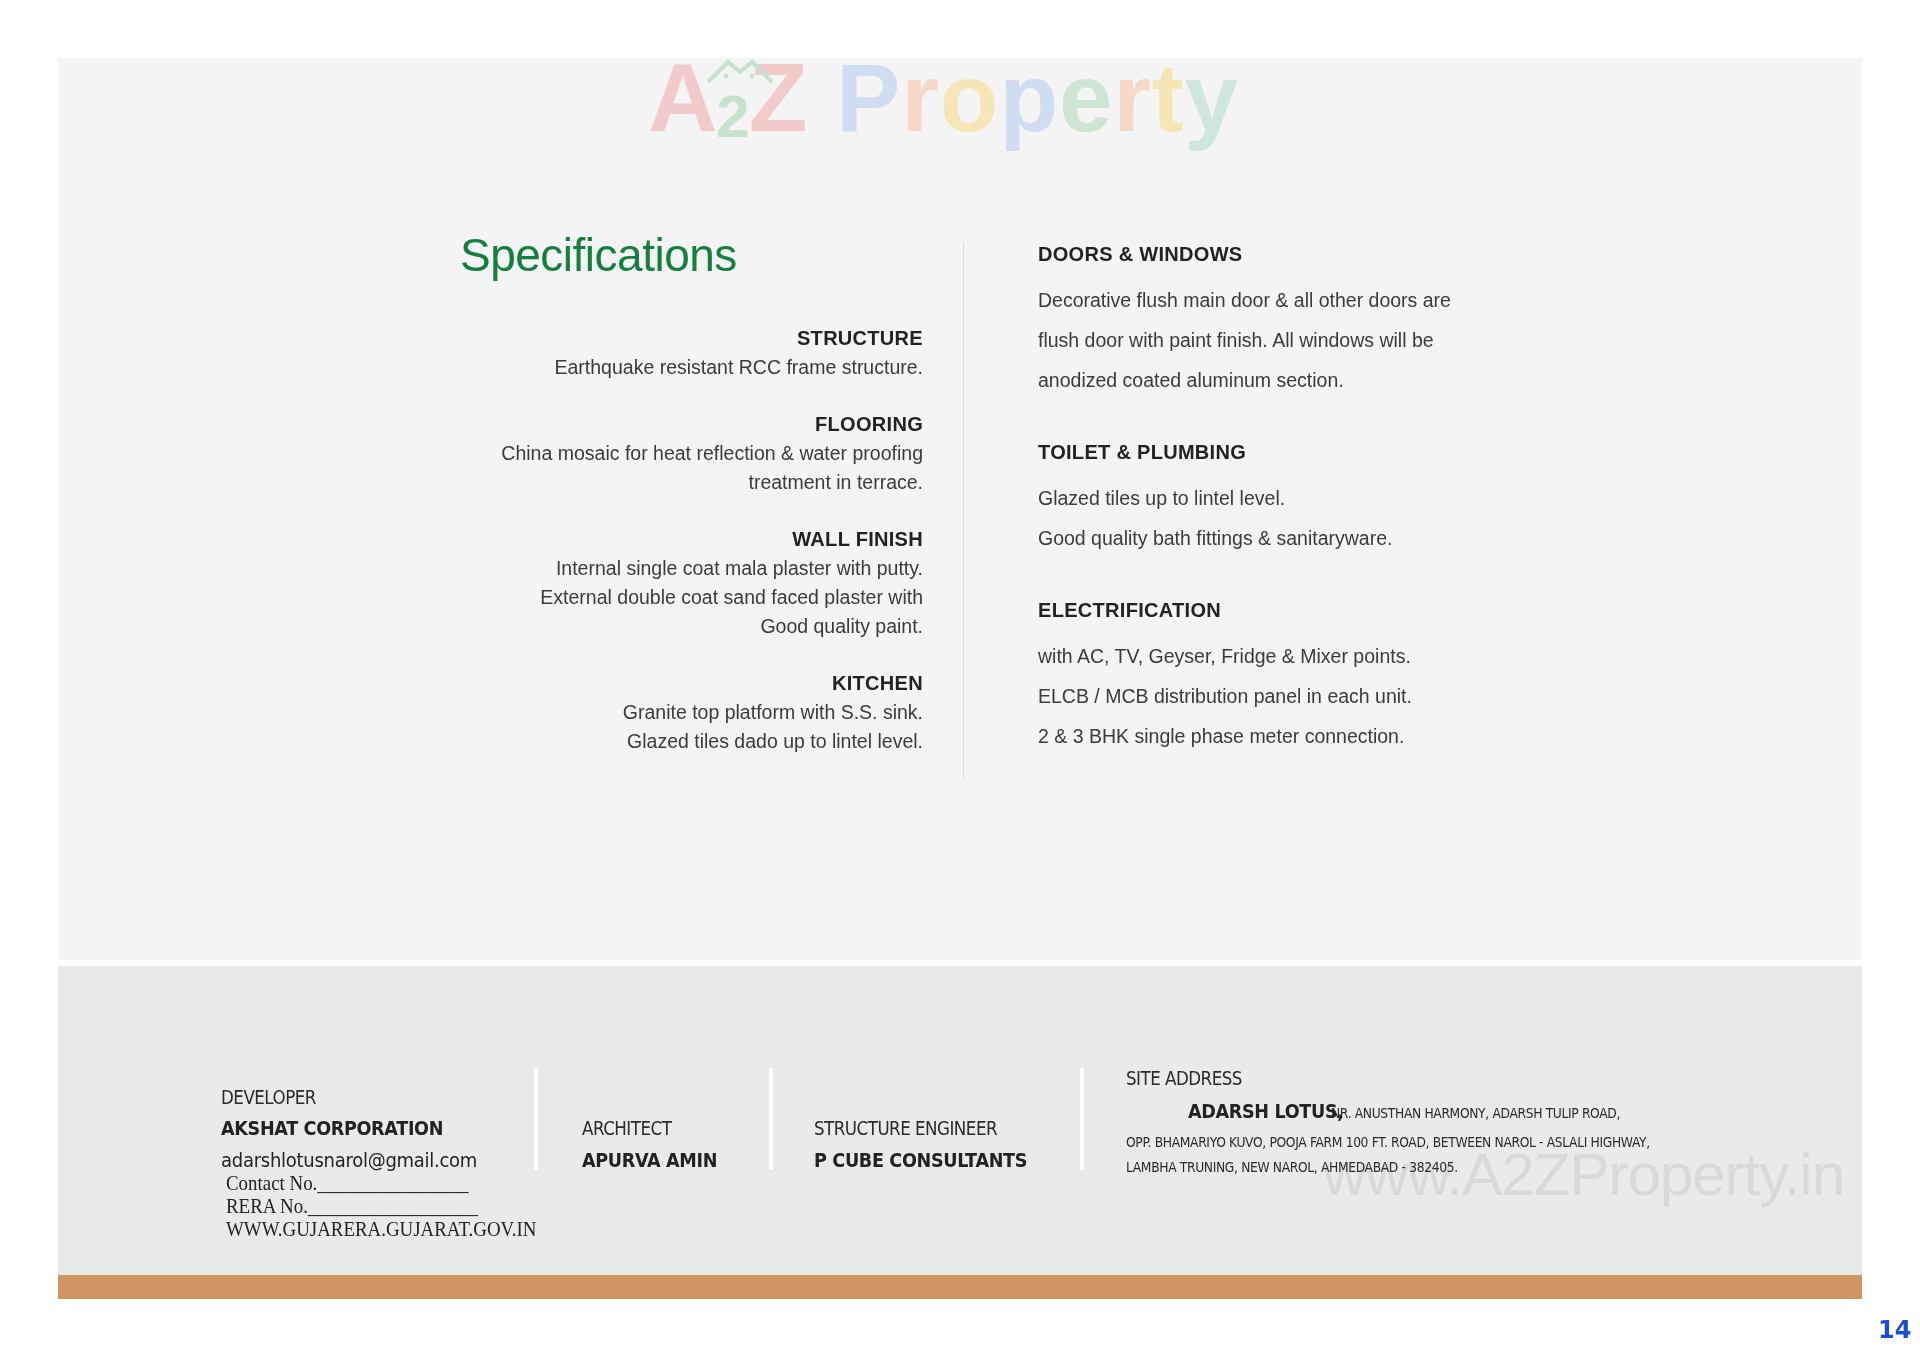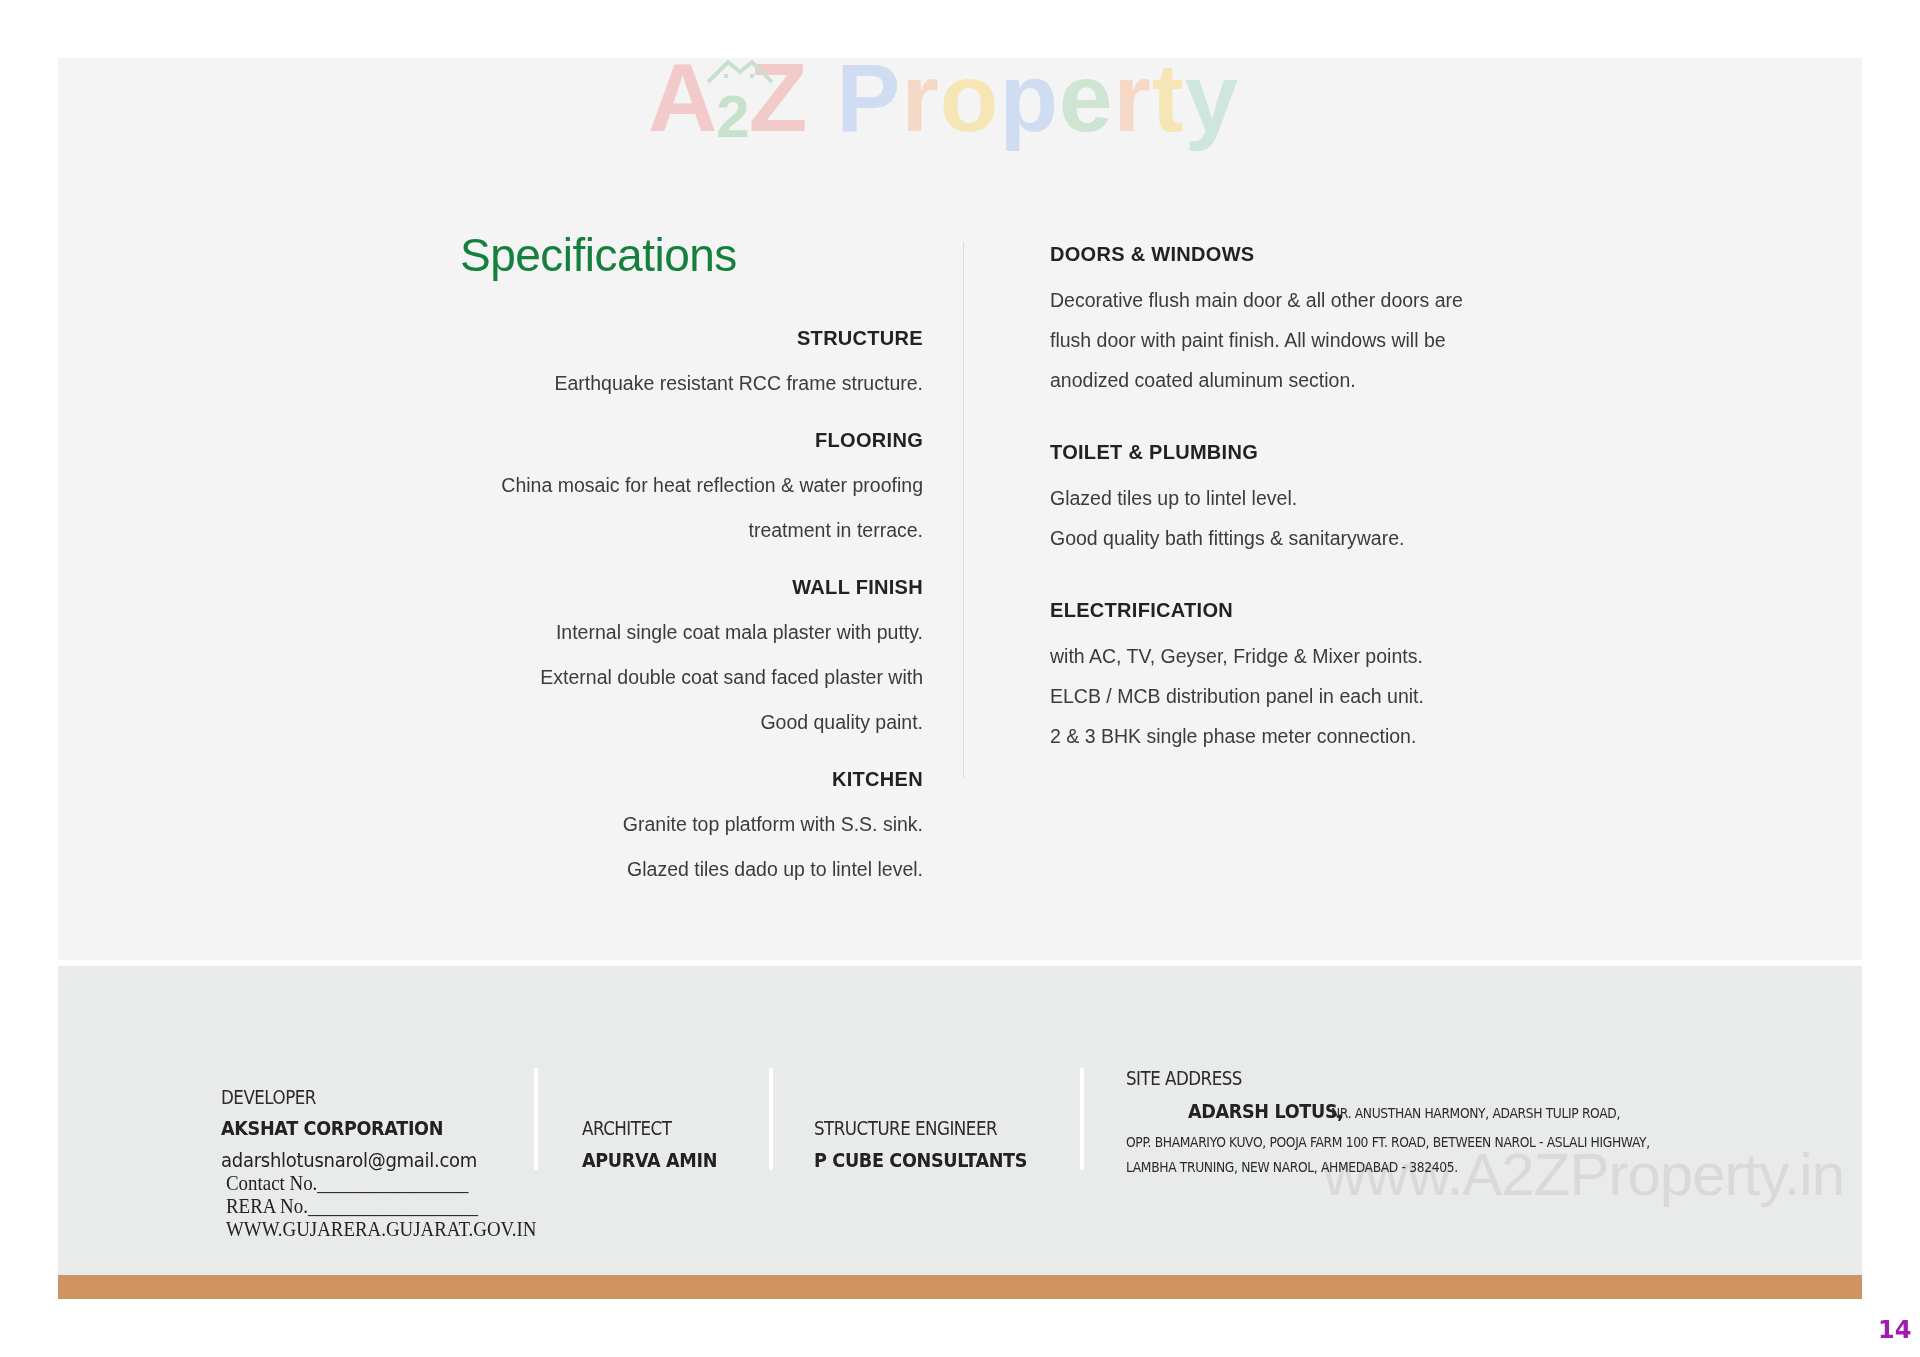--- a/index.html
+++ b/index.html
@@ -24,26 +24,26 @@
   
   #spec-title { left:460px; top:228px; font-size:46px; font-weight:300; color:#15803d; letter-spacing:-0.5px;
                 font-family:"Liberation Sans", sans-serif; }
 
   .sec-head { font-size:20px; font-weight:bold; color:#222; letter-spacing:0.3px; }
   .sec-line { font-size:19.5px; color:#3b3b3b; white-space:nowrap; }
 
   #left-col { left:463px; top:324px; width:460px;text-align:right; }
   #left-col .sec { margin-bottom:28px; }
   #left-col .sec-head { line-height:29px; }
-  #left-col .sec-line { line-height:29px;margin-top:16px; }
+  #left-col .sec-line { line-height:29px; }
 
   #right-col { left:1038px; top:240px; width:520px; }
   #right-col .sec-head { line-height:28px; margin-bottom:12px; }
   #right-col .sec-line { line-height:40px; }
-  #right-col .sec { margin-bottom:38px;margin-left:12px; }
+  #right-col .sec { margin-bottom:38px; }
 
   #spec-divider { left:963px; top:242px; width:1px; height:536px; background:#dcdcdc; }
 
   
   .ft-label { font-family:"DejaVu Sans", sans-serif; font-size:19px; color:#2b2b2b; font-weight:normal;
               letter-spacing:-0.6px; transform:scaleX(0.88); transform-origin:left; white-space:nowrap; }
   .ft-name  { font-family:"DejaVu Sans", sans-serif; font-size:20px; font-weight:bold; color:#222;
               letter-spacing:-0.4px; transform:scaleX(0.88); transform-origin:left; white-space:nowrap; }
   .ft-serif { font-family:"Liberation Serif", serif; font-size:21px; color:#222; white-space:nowrap; line-height:23px;
               transform:scaleX(0.9); transform-origin:left; }
@@ -66,21 +66,21 @@
   #site-line1 { white-space:nowrap; line-height:34px;text-align:center; }
   #site-line1 .ft-name { display:inline-block; }
   .addr-small { font-family:"DejaVu Sans", sans-serif; font-size:14px; color:#2b2b2b; letter-spacing:-0.4px;
                 white-space:nowrap; transform:scaleX(0.88); transform-origin:left; }
   #site-line1 .addr-small { display:inline-block; margin-left:-38px; }
   .addr-line { line-height:25px; }
 
   #wm-url { left:1323px; top:1140px; font-size:60px; color:#d9d9d9; letter-spacing:-1px; white-space:nowrap;
             font-family:"Liberation Sans", sans-serif; }
 
-  #page-num { left:1878px; top:1316px; font-family:"DejaVu Sans", sans-serif; font-weight:bold; font-size:24px; color:#a21caf; }
+  #page-num { left:1878px; top:1316px; font-family:"DejaVu Sans", sans-serif; font-weight:bold; font-size:24px; color:#1d4ed8; }
 </style>
 </head>
 <body>
 
 <div id="upper-panel" class="abs" style="background: rgb(244, 244, 244);"></div>
 <div id="lower-panel" class="abs" style="background: rgb(233, 234, 234);"></div>
 <div id="accent-bar" class="abs" style="background: rgb(208, 148, 98);"></div>
 
 <div id="wm-logo" class="abs">
   <svg id="wm-house" viewBox="0 0 70 30">

